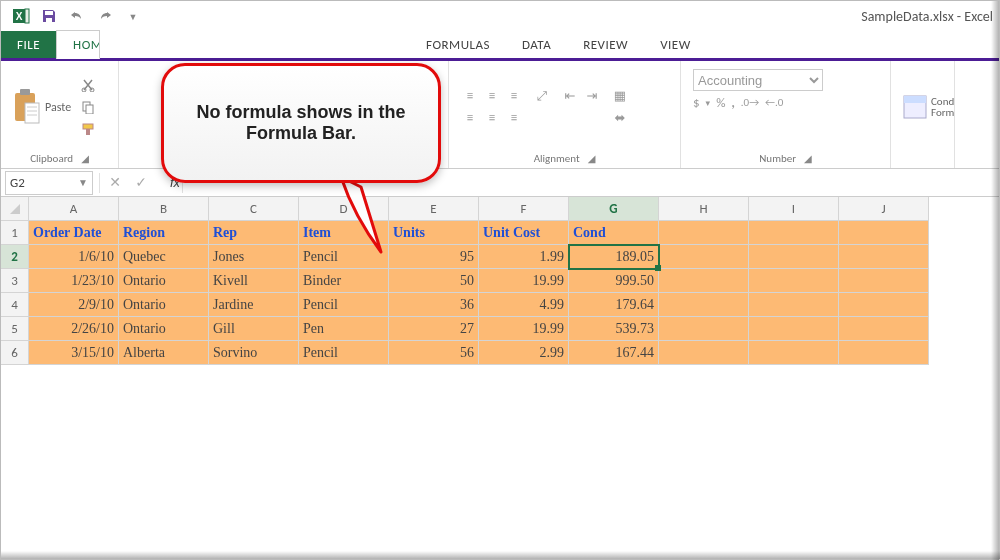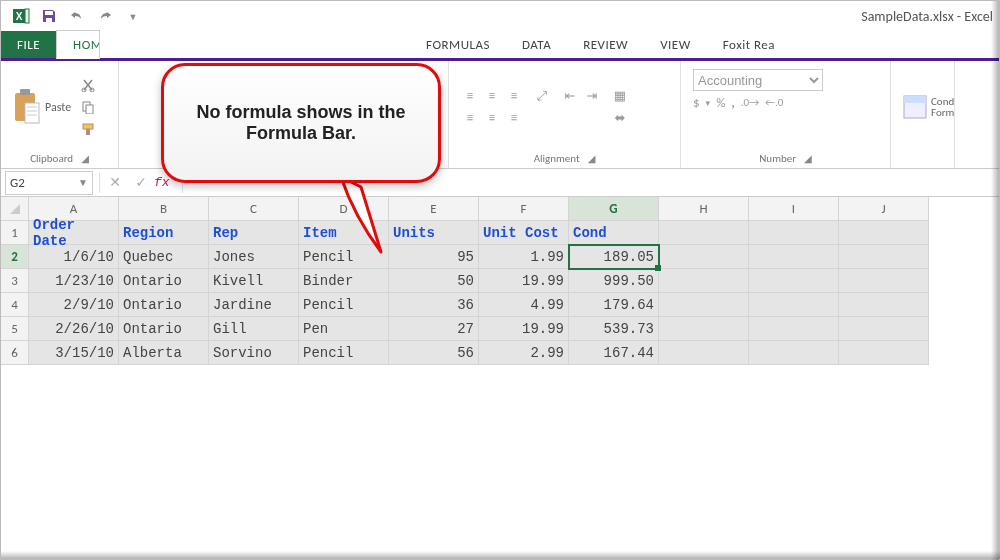--- a/index.html
+++ b/index.html
@@ -32,29 +32,29 @@
 .vstack{display:grid;grid-template-columns:18px;gap:4px}
 select.acct{height:22px;width:130px;color:#999;border:1px solid #ccc;background:#fff;font-size:13px}
 .numfmt{display:flex;gap:6px;align-items:center;color:#9a9a9a}
 
 
 .fbar{display:flex;align-items:center;height:28px;border-bottom:1px solid #ccc}
 .namebox{width:88px;height:24px;border:1px solid #ccc;margin:8px 4px;display:flex;align-items:center;padding:0 4px;font-size:13px;cursor:text}
 .namebox .dd{margin-left:auto;color:#888;font-size:10px}
 .fx-sep{width:1px;height:20px;background:#e1e1e1;margin:0 2px}
 .fx-btn{width:26px;color:#aaa;text-align:center;cursor:pointer;font-size:14px}
-.fx-lbl{width:26px;text-align:left;color:#be185d;font-style:italic;font-family:Liberation Mono, monospace;cursor:pointer}
+.fx-lbl{width:26px;text-align:right;color:#404040;font-style:italic;font-family:Liberation Sans, sans-serif;cursor:pointer}
 .finput{flex:1;height:24px;border:none;outline:none;padding:0 6px;font-size:13px;cursor:text}
 
 
 .grid{display:grid;grid-template-columns:28px repeat(10,90px);user-select:none}
 .ch,.rh{background:#f3f3f3;border:1px solid #d4d4d4;border-top:none;border-left:none;display:flex;align-items:center;justify-content:center;height:24px;color:#666;font-size:13px;cursor:pointer}
 .rh{justify-content:center}
 .rh.sel,.ch.sel{background:#d7e4d7;color:#217346;font-weight:600}
-.cell{border:1px solid #d4d4d4;border-top:none;border-left:none;height:24px;padding:0 4px;display:flex;align-items:center;font-size:14px;font-family:Liberation Mono, monospace;cursor:cell;background:#e5e5e5}
+.cell{border:1px solid #d4d4d4;border-top:none;border-left:none;height:24px;padding:0 4px;display:flex;align-items:center;font-size:14px;font-family:Liberation Serif, serif;cursor:cell;background:#fdba74}
 .hdr{color:#1f4fd6;font-weight:700}
 .r{justify-content:flex-end}
 .sel-cell{outline:2px solid #217346;outline-offset:-1px;position:relative;z-index:1}
 .sel-cell::after{content:"";position:absolute;right:-3px;bottom:-3px;width:6px;height:6px;background:#217346}
 
 
 .callout{position:absolute;left:160px;top:62px;width:280px;height:120px;background:linear-gradient(#fff,#f2f2f2);border:3px solid #e20b0b;border-radius:24px;box-shadow:0 3px 8px rgba(0,0,0,.25);display:flex;align-items:center;justify-content:center;text-align:center;font-family:Arial,sans-serif;font-weight:700;font-size:18px;color:#222;padding:10px 20px;z-index:50}
 .callout-tail{position:absolute;left:340px;top:176px;width:0;height:0;z-index:49}
 .callout-tail svg{overflow:visible}
 
@@ -99,21 +99,20 @@
   </div>
 
   <div class="tabs">
     <div class="tab file">FILE</div>
     <div class="tab active" style="width:44px;overflow:hidden">HOME</div>
     <div style="width:310px"></div>
     <div class="tab">FORMULAS</div>
     <div class="tab">DATA</div>
     <div class="tab">REVIEW</div>
     <div class="tab">VIEW</div>
-    <div class="tab" style="text-transform:none">Foxit Rea</div>
   </div>
 
   <div class="ribbon">
 
     <div class="group" style="width:118px">
       <div class="group-body">
         <div class="rb-btn">
           <svg width="32" height="40" viewBox="0 0 32 40">
               <rect x="4" y="6" width="20" height="28" rx="2" fill="#d9a15a"></rect>
               <rect x="9" y="2" width="10" height="6" rx="1" fill="#999"></rect>

